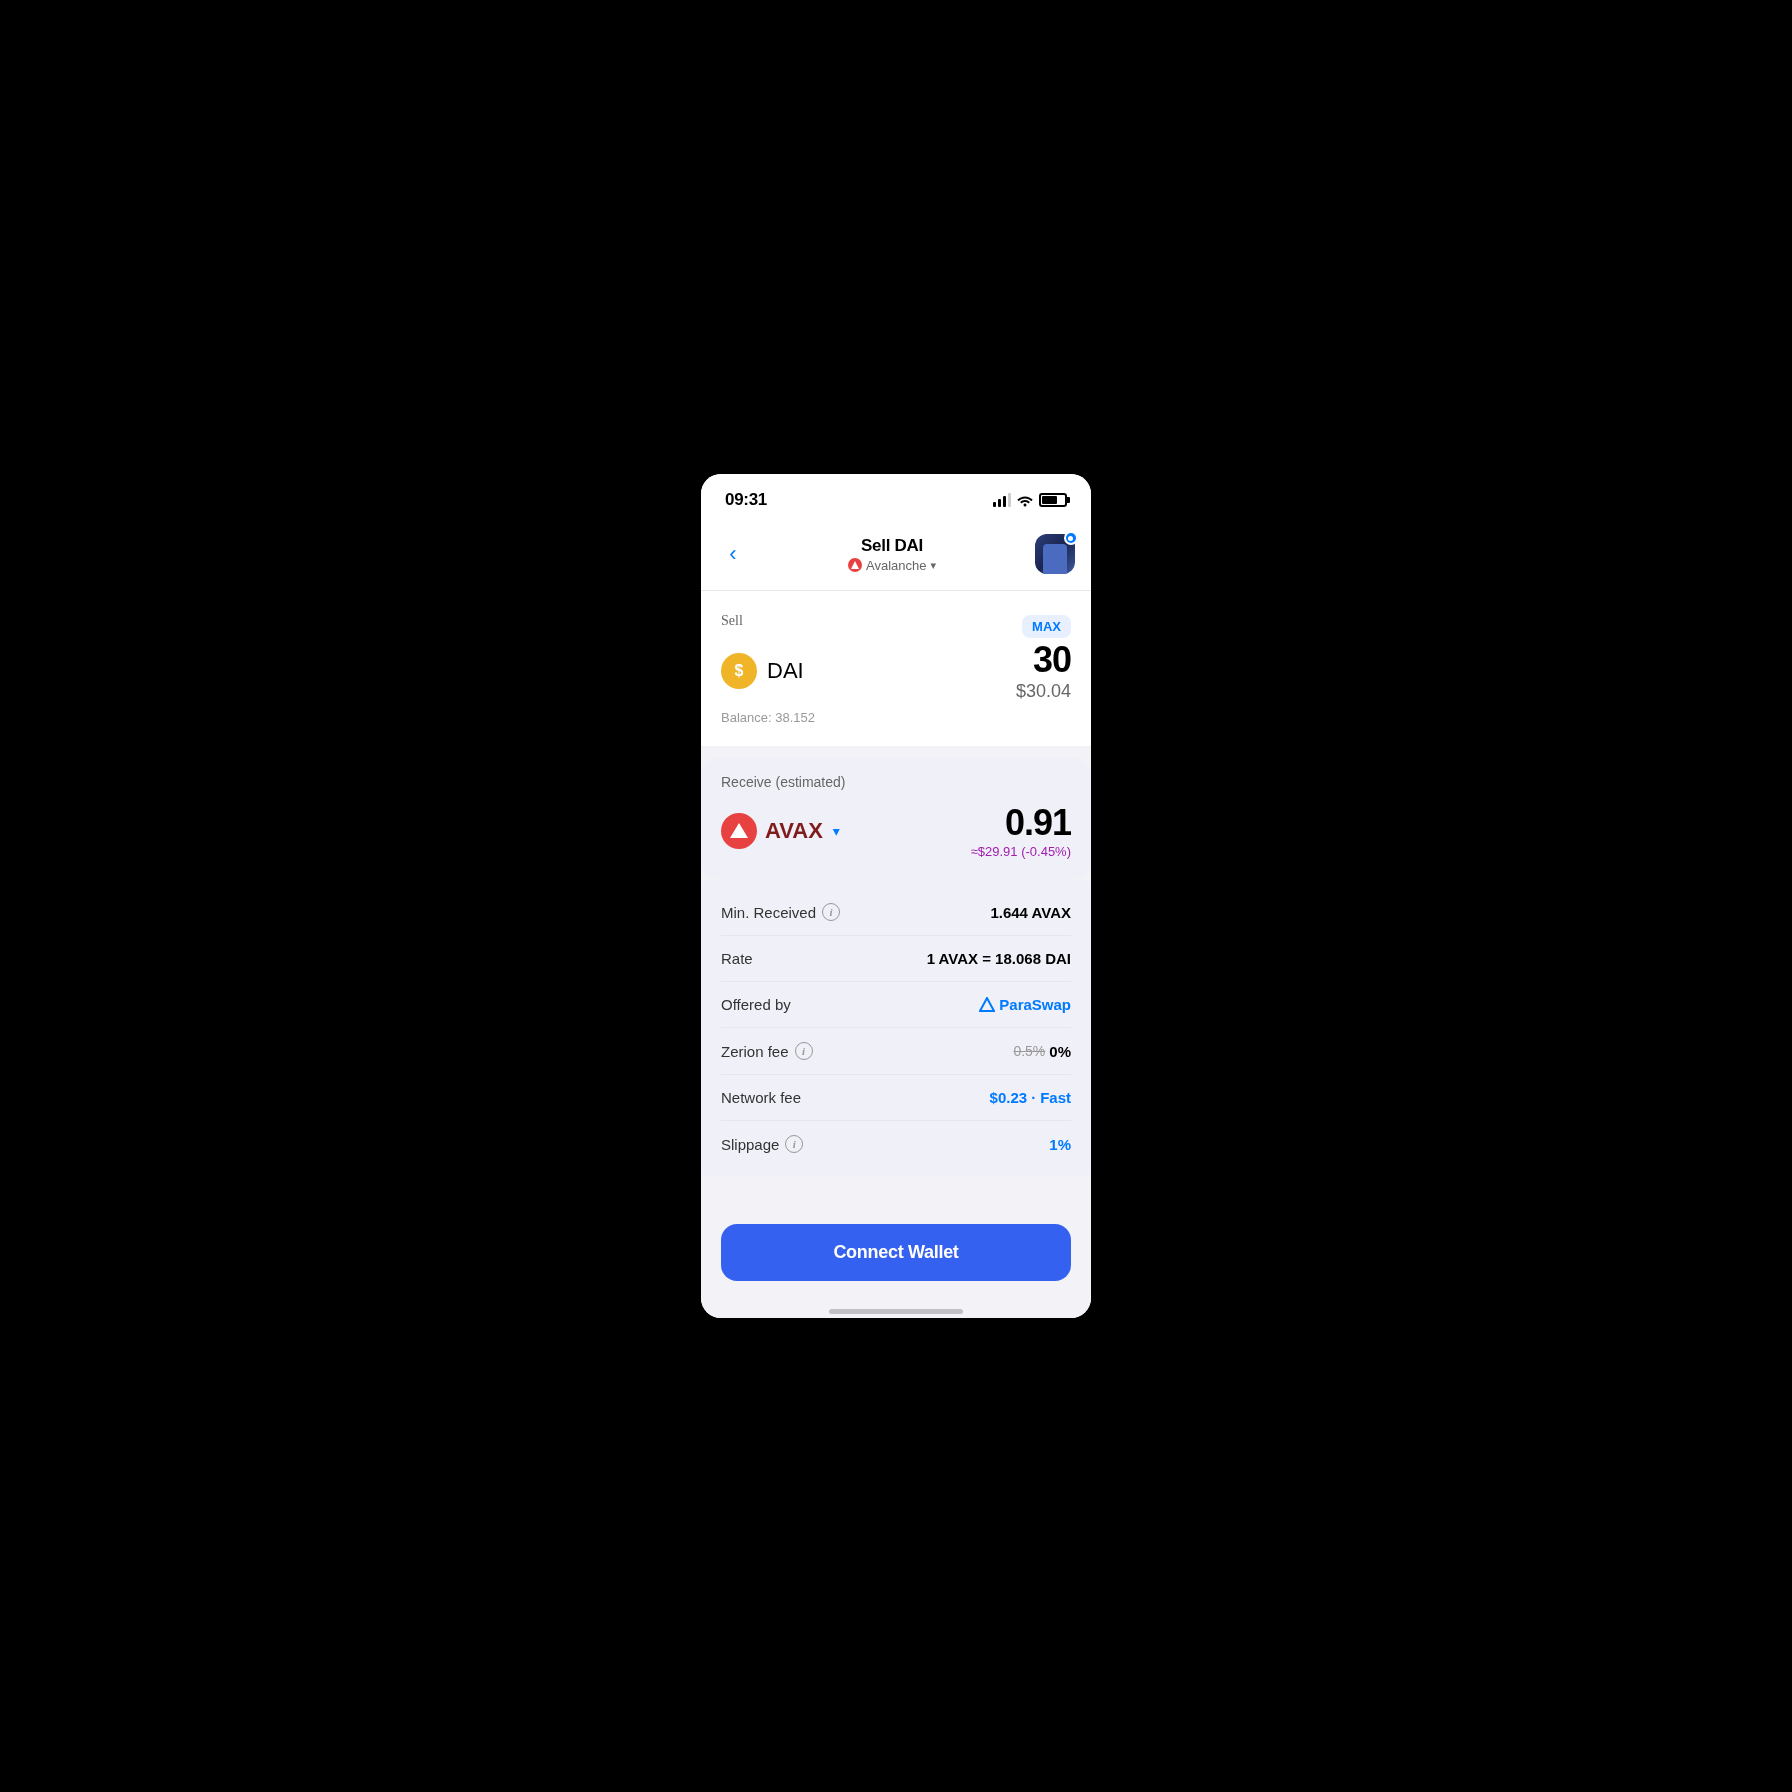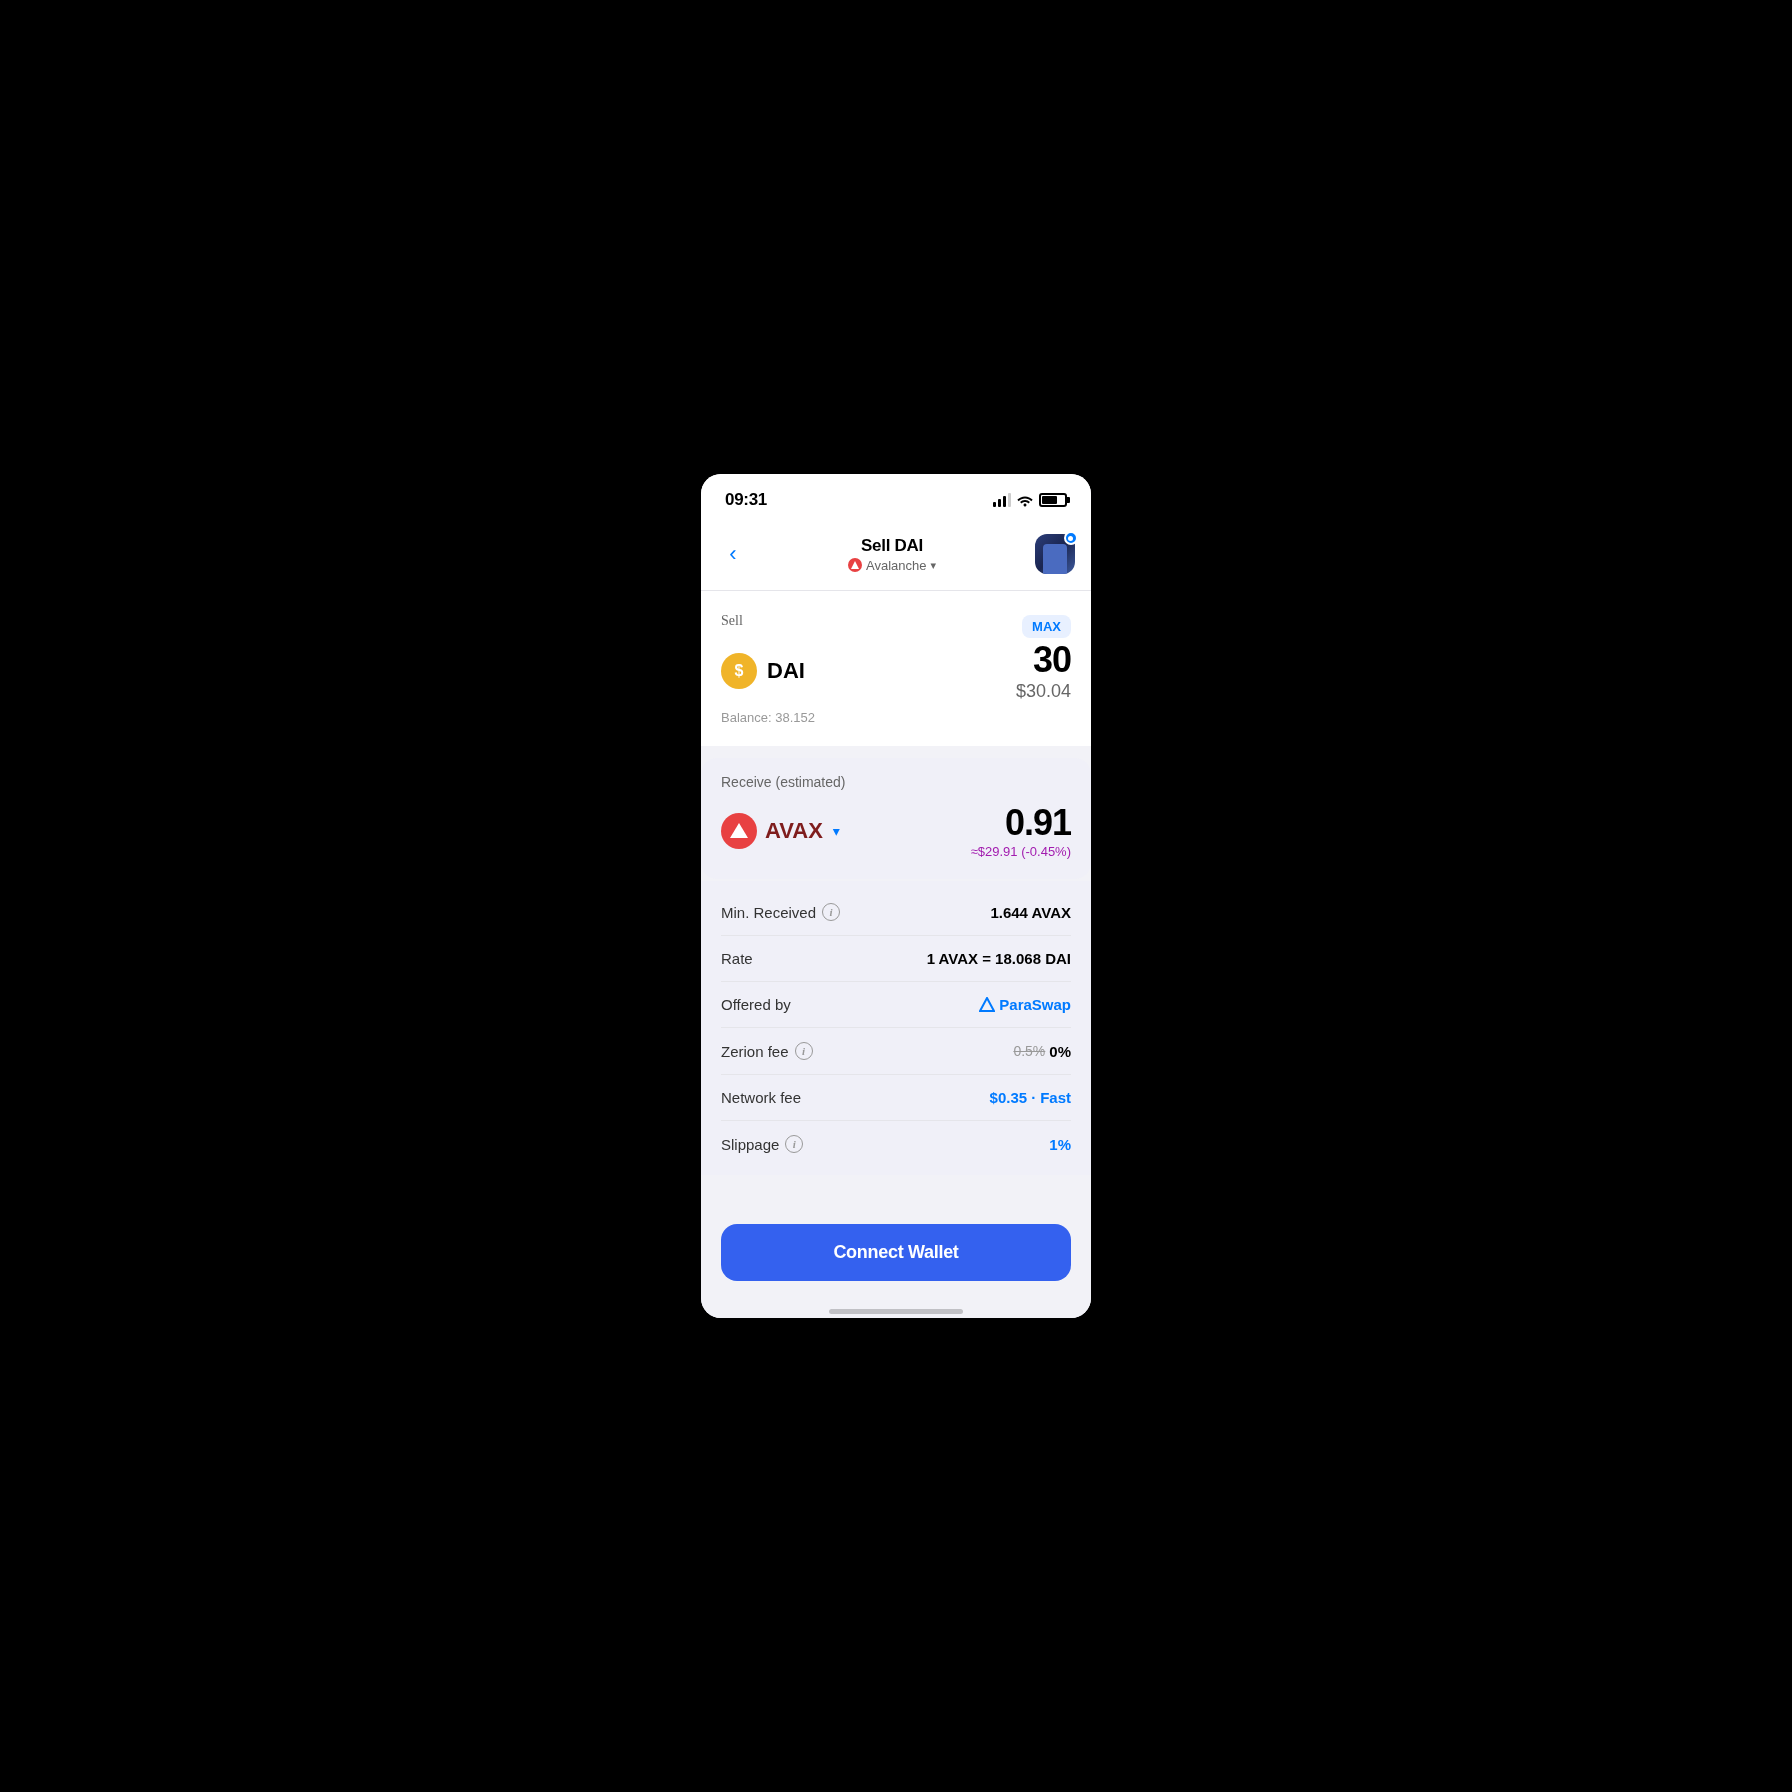--- a/index.html
+++ b/index.html
@@ -242,21 +242,21 @@
       display: flex;
       align-items: center;
       justify-content: center;
       font-size: 16px;
       font-weight: 700;
       color: #fff;
     }
 
     .token-name {
       font-size: 22px;
-      font-weight: 700;
+      font-weight: 400;
       color: #000;
     }
 
     .amount-info {
       text-align: right;
     }
 
     .amount-value {
       font-size: 36px;
       font-weight: 700;
@@ -625,21 +625,21 @@
       </div>
       <div class="zerion-fee-value">
         <span class="strikethrough">0.5%</span>
         <span class="zero-fee">0%</span>
       </div>
     </div>
 
     <div class="detail-row">
       <span class="detail-label">Network fee</span>
       <div class="network-fee-value">
-        <span class="fee-amount">$0.35</span>
+        <span class="fee-amount">$0.23</span>
         <span class="fee-amount"> · </span>
         <span class="fee-speed">Fast</span>
       </div>
     </div>
 
     <div class="detail-row">
       <div class="detail-label">
         <span>Slippage</span>
         <div class="info-icon">i</div>
       </div>

